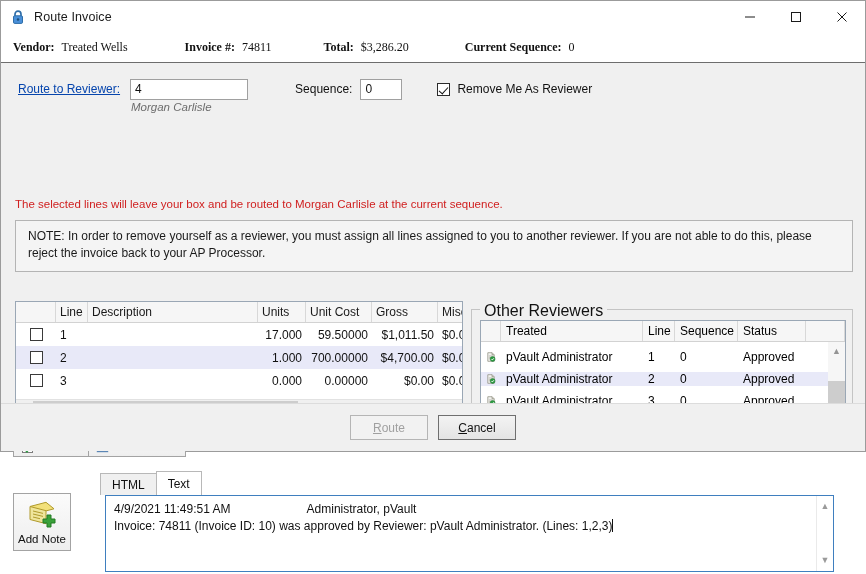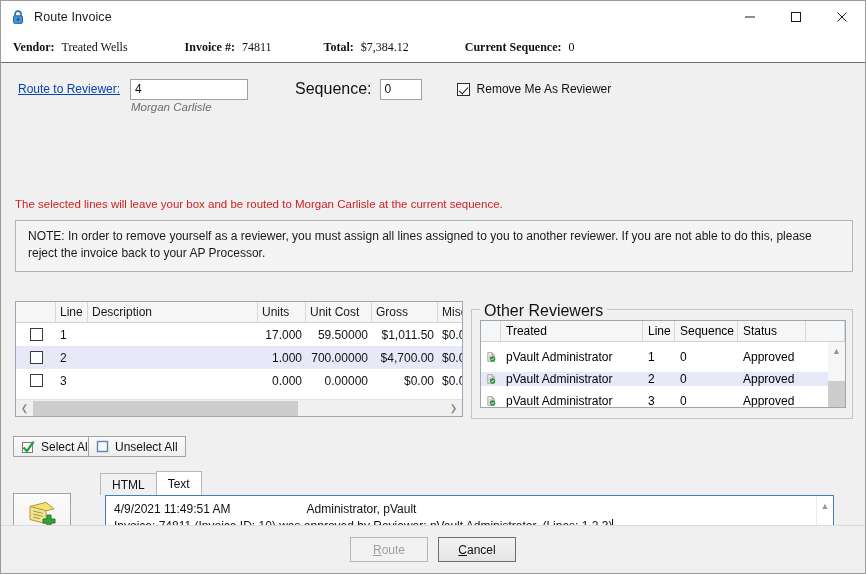--- a/index.html
+++ b/index.html
@@ -8,21 +8,21 @@
     width: 866px; height: 574px;
     background: #ffffff;
     font-family: "Liberation Sans", sans-serif;
     font-size: 12px;
     color: #000000;
     overflow: hidden;
   }
 
   #window {
     position: relative;
-    width: 866px; height: 574px;
+    width: 866px; height: 452px;
     background: #f0f0f0;
     border: 1px solid #9b9b9b;
     display: flex; flex-direction: column;
   }
 
   
   #titlebar {
     height: 31px; min-height: 31px;
     background: #ffffff;
     display: flex; align-items: center;
@@ -69,21 +69,21 @@
   .rr-link {
     margin-left: 17px; color: #0645ad; text-decoration: underline;
     font-size: 12px; cursor: pointer;
   }
   .txtbox {
     background: #ffffff; border: 1px solid #a0a0a0;
     height: 21px; font-size: 12px; color: #111;
     padding: 0 4px; display: flex; align-items: center;
   }
   #reviewer-input { margin-left: 10px; width: 118px; }
-  .rr-seq-lbl { margin-left: 47px; font-size: 16px; color: #111; }
+  .rr-seq-lbl { margin-left: 47px; font-size: 12px; color: #111; }
   #sequence-input { margin-left: 8px; width: 42px; }
   #remove-check-wrap {
     margin-left: 35px; display: flex; align-items: center;
   }
   .cbox {
     width: 13px; height: 13px; border: 1px solid #2b2b2b;
     background: #fff; position: relative; display: inline-block;
   }
   .cbox.checked::after {
     content: ""; position: absolute; left: 3px; top: 1px;
@@ -312,21 +312,21 @@
       <span class="sm-val">Treated Wells</span>
     </span>
     <span class="gap1"></span>
     <span class="sm-group">
       <span class="sm-lbl">Invoice #:</span>
       <span class="sm-val">74811</span>
     </span>
     <span class="gap2"></span>
     <span class="sm-group">
       <span class="sm-lbl">Total:</span>
-      <span class="sm-val">$7,384.12</span>
+      <span class="sm-val">$3,286.20</span>
     </span>
     <span class="gap3"></span>
     <span class="sm-group">
       <span class="sm-lbl">Current Sequence:</span>
       <span class="sm-val">0</span>
     </span>
   </div>
 
   <div id="body">
 

